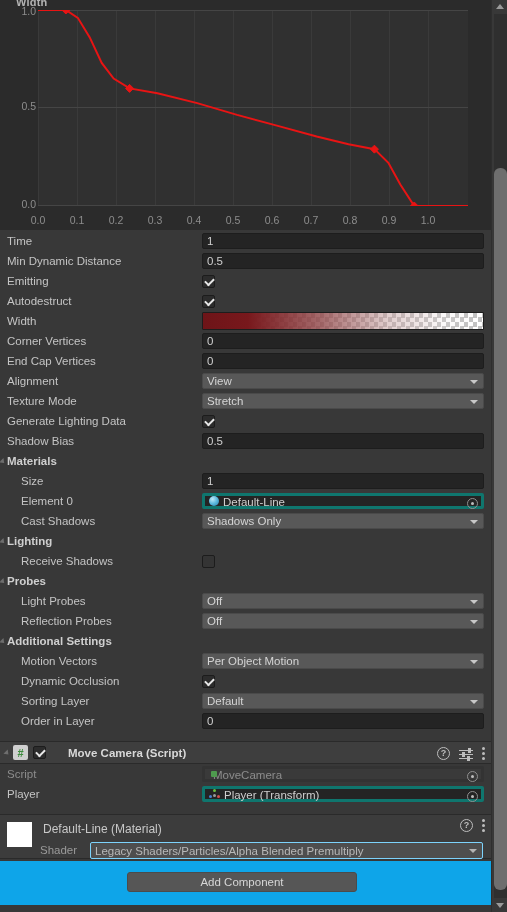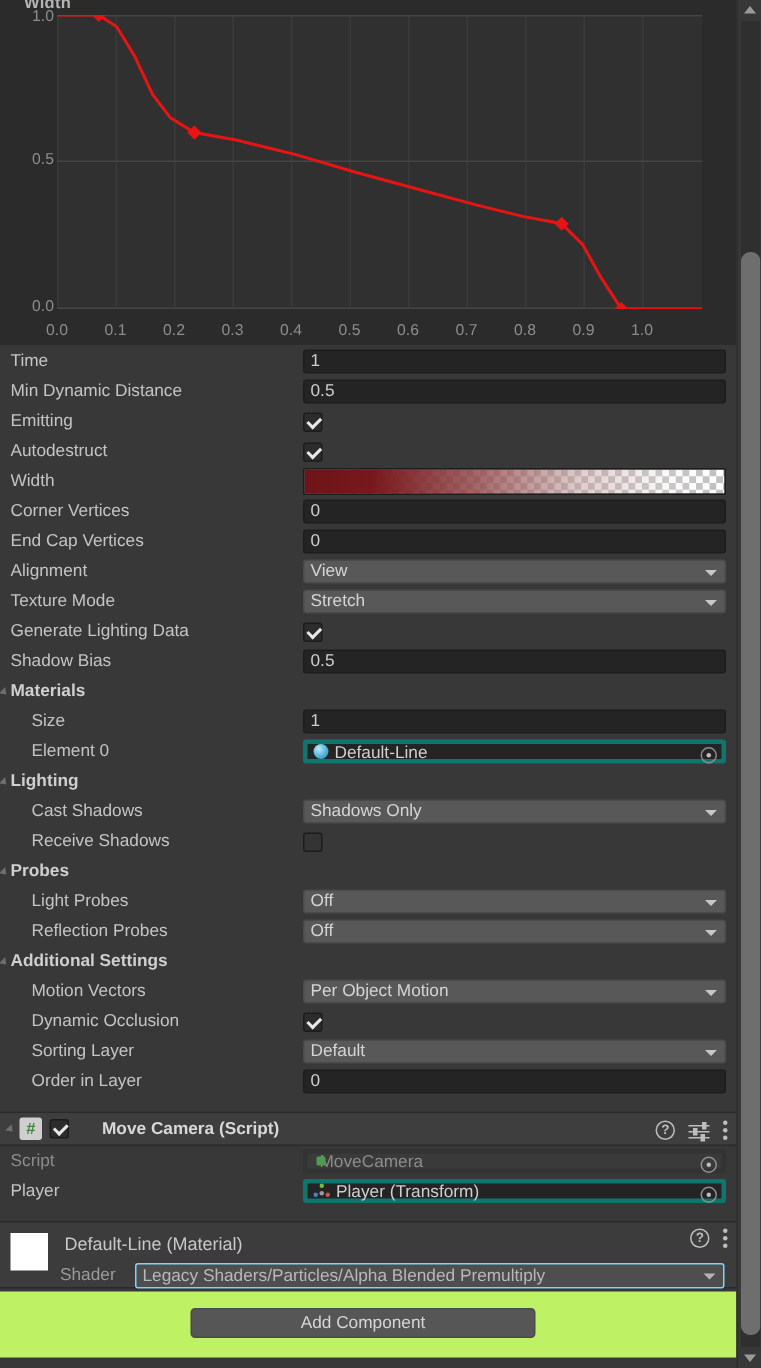--- a/index.html
+++ b/index.html
@@ -234,21 +234,21 @@
     border-right: 4px solid transparent;
     border-top: 4px solid #b4b4b4;
   }
   .mat-hdr-right {
     position: absolute; right: 6px; top: 4px;
     display: flex; align-items: center; gap: 9px;
   }
 
   
   .addcomp-area {
-    position: relative; width: 491px; height: 44px; background: #bef264;
+    position: relative; width: 491px; height: 44px; background: #0ea5e9;
   }
   .addcomp-btn {
     position: absolute; left: 127px; top: 11px;
     width: 230px; height: 20px;
     background: #565656; border: 1px solid #4b4b4b; border-radius: 3px;
     color: #d6d6d6; font-size: 11.5px;
     display: flex; align-items: center; justify-content: center;
   }
 
   
@@ -419,33 +419,33 @@
       <div class="row indent">
         <div class="lbl">Element 0</div>
         <div class="fieldwrap">
           <div class="objfield">
             <span class="mat-icon"></span>
             <span class="oname">Default-Line</span>
             <span class="picker"></span>
           </div>
         </div>
       </div>
+      <div class="row indent">
+        <div class="lbl">Cast Shadows</div>
+        <div class="fieldwrap">
+          <div class="dropdown">
+            <span>Shadows Only</span>
+            <span class="caret"></span>
+          </div>
+        </div>
+      </div>
       <div class="row header">
         <div class="foldout"></div>
         <div class="lbl">Lighting</div>
         <div class="fieldwrap"></div>
-      </div>
-      <div class="row indent">
-        <div class="lbl">Cast Shadows</div>
-        <div class="fieldwrap">
-          <div class="dropdown">
-            <span>Shadows Only</span>
-            <span class="caret"></span>
-          </div>
-        </div>
       </div>
       <div class="row indent">
         <div class="lbl">Receive Shadows</div>
         <div class="fieldwrap">
           <div class="checkbox blank"></div>
         </div>
       </div>
       <div class="row header">
         <div class="foldout"></div>
         <div class="lbl">Probes</div>

